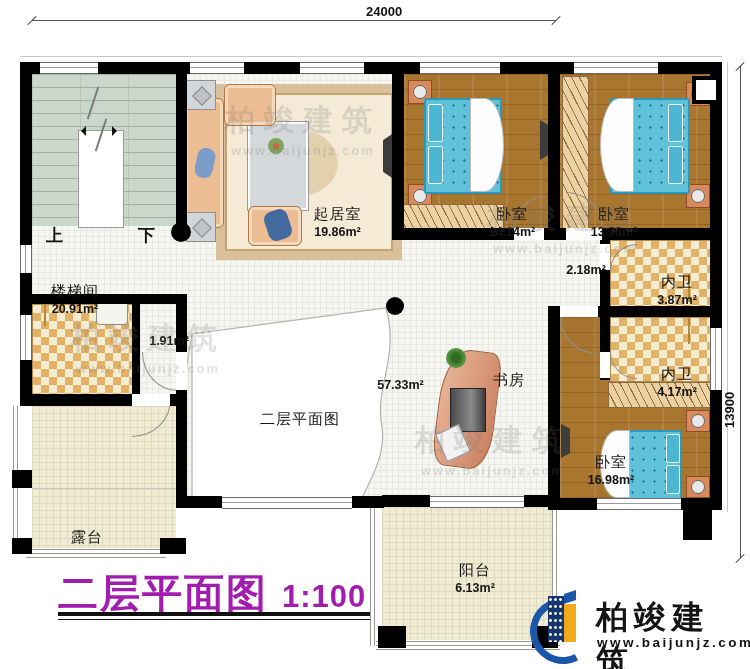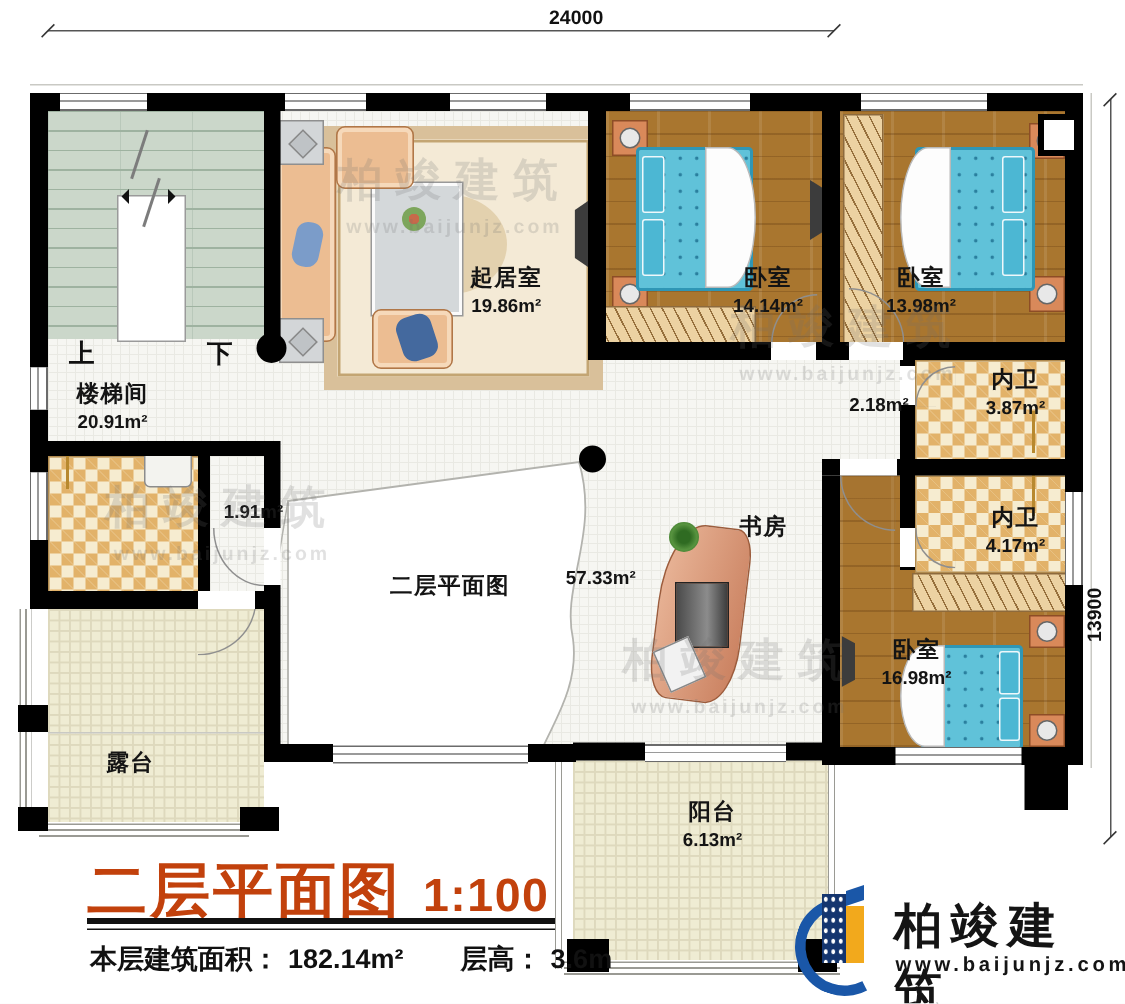--- a/index.html
+++ b/index.html
@@ -55,34 +55,34 @@
   .etable{background:#d3d6d8;border:1px solid #8f8f8f;}
   .etable::after{content:"";position:absolute;left:50%;top:50%;width:12px;height:12px;margin:-6px 0 0 -6px;
      background:#bfc3c6;border:1px solid #888;transform:rotate(45deg);}
   .wc-tank{position:absolute;background:#e6e6e6;border:1px solid #7c7c7c;}
   .wc-bowl{position:absolute;background:#fff;border:1px solid #7c7c7c;border-radius:50% 50% 50% 50%/58% 58% 42% 42%;}
   .sink{position:absolute;background:#fff;border:1px solid #7c7c7c;border-radius:50%;}
   .tv{position:absolute;background:#3c3c3c;z-index:9;}
   .arc{position:absolute;z-index:12;border:0 solid #8f8f8f;}
   
   .rlabel{position:absolute;z-index:30;text-align:center;color:#141414;line-height:1.3;}
-  .rlabel .nm{display:block;font-size:15px;font-weight:bold;letter-spacing:1px;}
+  .rlabel .nm{display:block;font-size:15px;font-weight:normal;letter-spacing:1px;margin-top:28px;}
   .rlabel .ar{display:block;font-size:12.5px;font-weight:bold;}
   .stair-lbl{position:absolute;z-index:30;font-size:17px;font-weight:bold;color:#111;}
   
   .wm{position:absolute;z-index:34;opacity:.20;color:#6f6f6f;text-align:center;pointer-events:none;white-space:nowrap;}
   .wm .t{display:block;font-size:30px;font-weight:bold;letter-spacing:9px;}
   .wm .u{display:block;font-size:13px;font-weight:bold;letter-spacing:2px;margin-top:2px;}
   
   .dim-line{position:absolute;background:#555;z-index:30;}
   .tick{position:absolute;width:12px;height:1px;background:#333;z-index:30;transform:rotate(-45deg);}
   .dim-txt{position:absolute;z-index:30;font-size:13px;font-weight:bold;color:#111;}
   .dim-txt.vert{writing-mode:vertical-rl;transform:rotate(180deg);}
   
-  .title-big{position:absolute;left:58px;top:566px;font-size:40px;font-weight:bold;color:#c2410c;letter-spacing:2px;z-index:40;}
+  .title-big{position:absolute;left:58px;top:566px;font-size:40px;font-weight:bold;color:#a21caf;letter-spacing:2px;z-index:40;}
   .title-scale{font-size:31px;font-weight:bold;letter-spacing:1px;margin-left:14px;}
   .title-rule1{position:absolute;left:58px;top:612px;width:312px;height:4px;background:#111;z-index:40;}
   .title-rule2{position:absolute;left:58px;top:619px;width:312px;height:1px;background:#111;z-index:40;}
   .title-sub{position:absolute;left:60px;top:627px;font-size:18px;font-weight:bold;color:#111;z-index:40;}
   .title-sub span{margin-right:6px;}
   .gap-sp{display:inline-block;width:26px;}
   .logo{position:absolute;left:530px;top:592px;width:214px;height:70px;z-index:40;}
   .logo-swoosh{position:absolute;left:0;top:6px;width:52px;height:52px;border-radius:50%;
      border:7px solid transparent;border-left-color:#1a57a8;border-bottom-color:#1a57a8;transform:rotate(18deg);}
   .logo-b1{position:absolute;left:18px;top:4px;width:16px;height:46px;background:#14356f;
@@ -333,23 +333,20 @@
   <div class="dim-line" style="left:740px;top:66px;width:1px;height:492px"></div>
   <div class="tick" style="left:734px;top:66px"></div>
   <div class="tick" style="left:734px;top:558px"></div>
   <div class="dim-txt vert" style="left:722px;top:338px;height:90px">13900</div>
 
   <div class="title-big">
     <span>二层平面图</span><span class="title-scale">1:100</span>
   </div>
   <div class="title-rule1"></div>
   <div class="title-rule2"></div>
-  <div class="title-sub">
-    <span>本层建筑面积：</span><span>182.14m²</span><span class="gap-sp"></span><span>层高：</span><span>3.6m</span>
-  </div>
 
   <div class="logo">
     <div class="logo-swoosh"></div>
     <div class="logo-b3"></div>
     <div class="logo-b1"></div>
     <div class="logo-b2"></div>
     <div class="logo-name">柏竣建筑</div>
     <div class="logo-url">www.baijunjz.com</div>
   </div>
 

